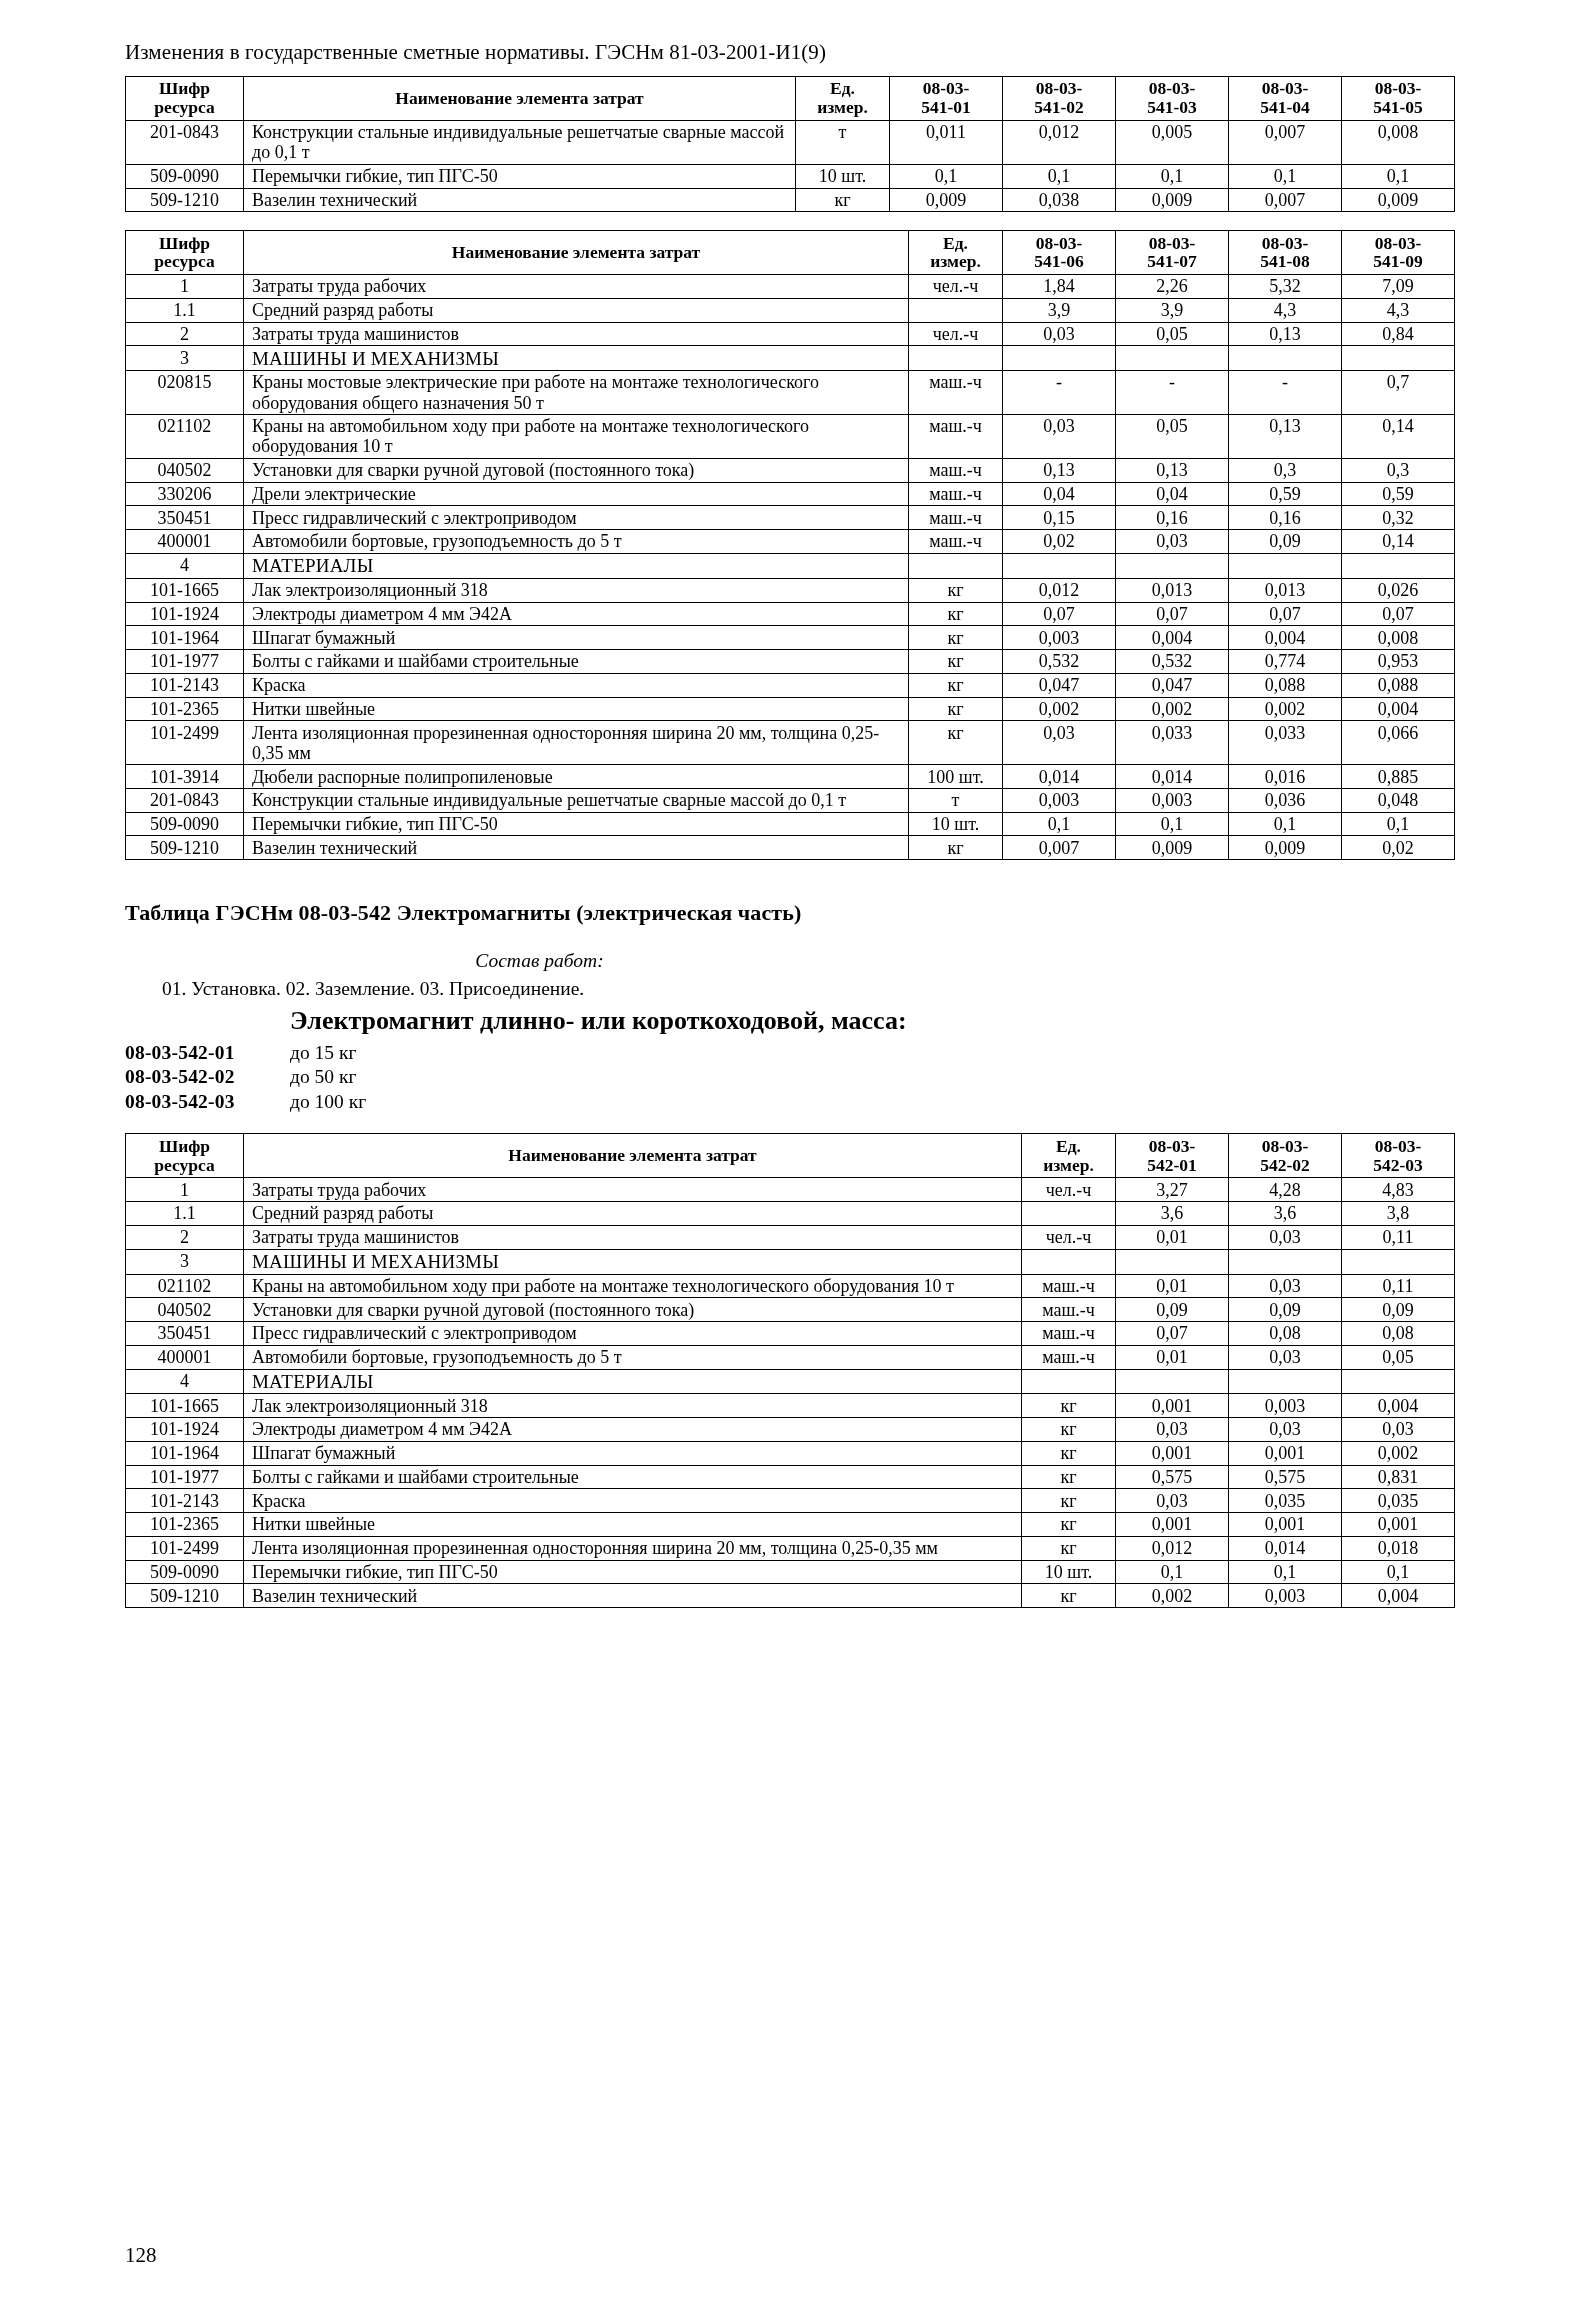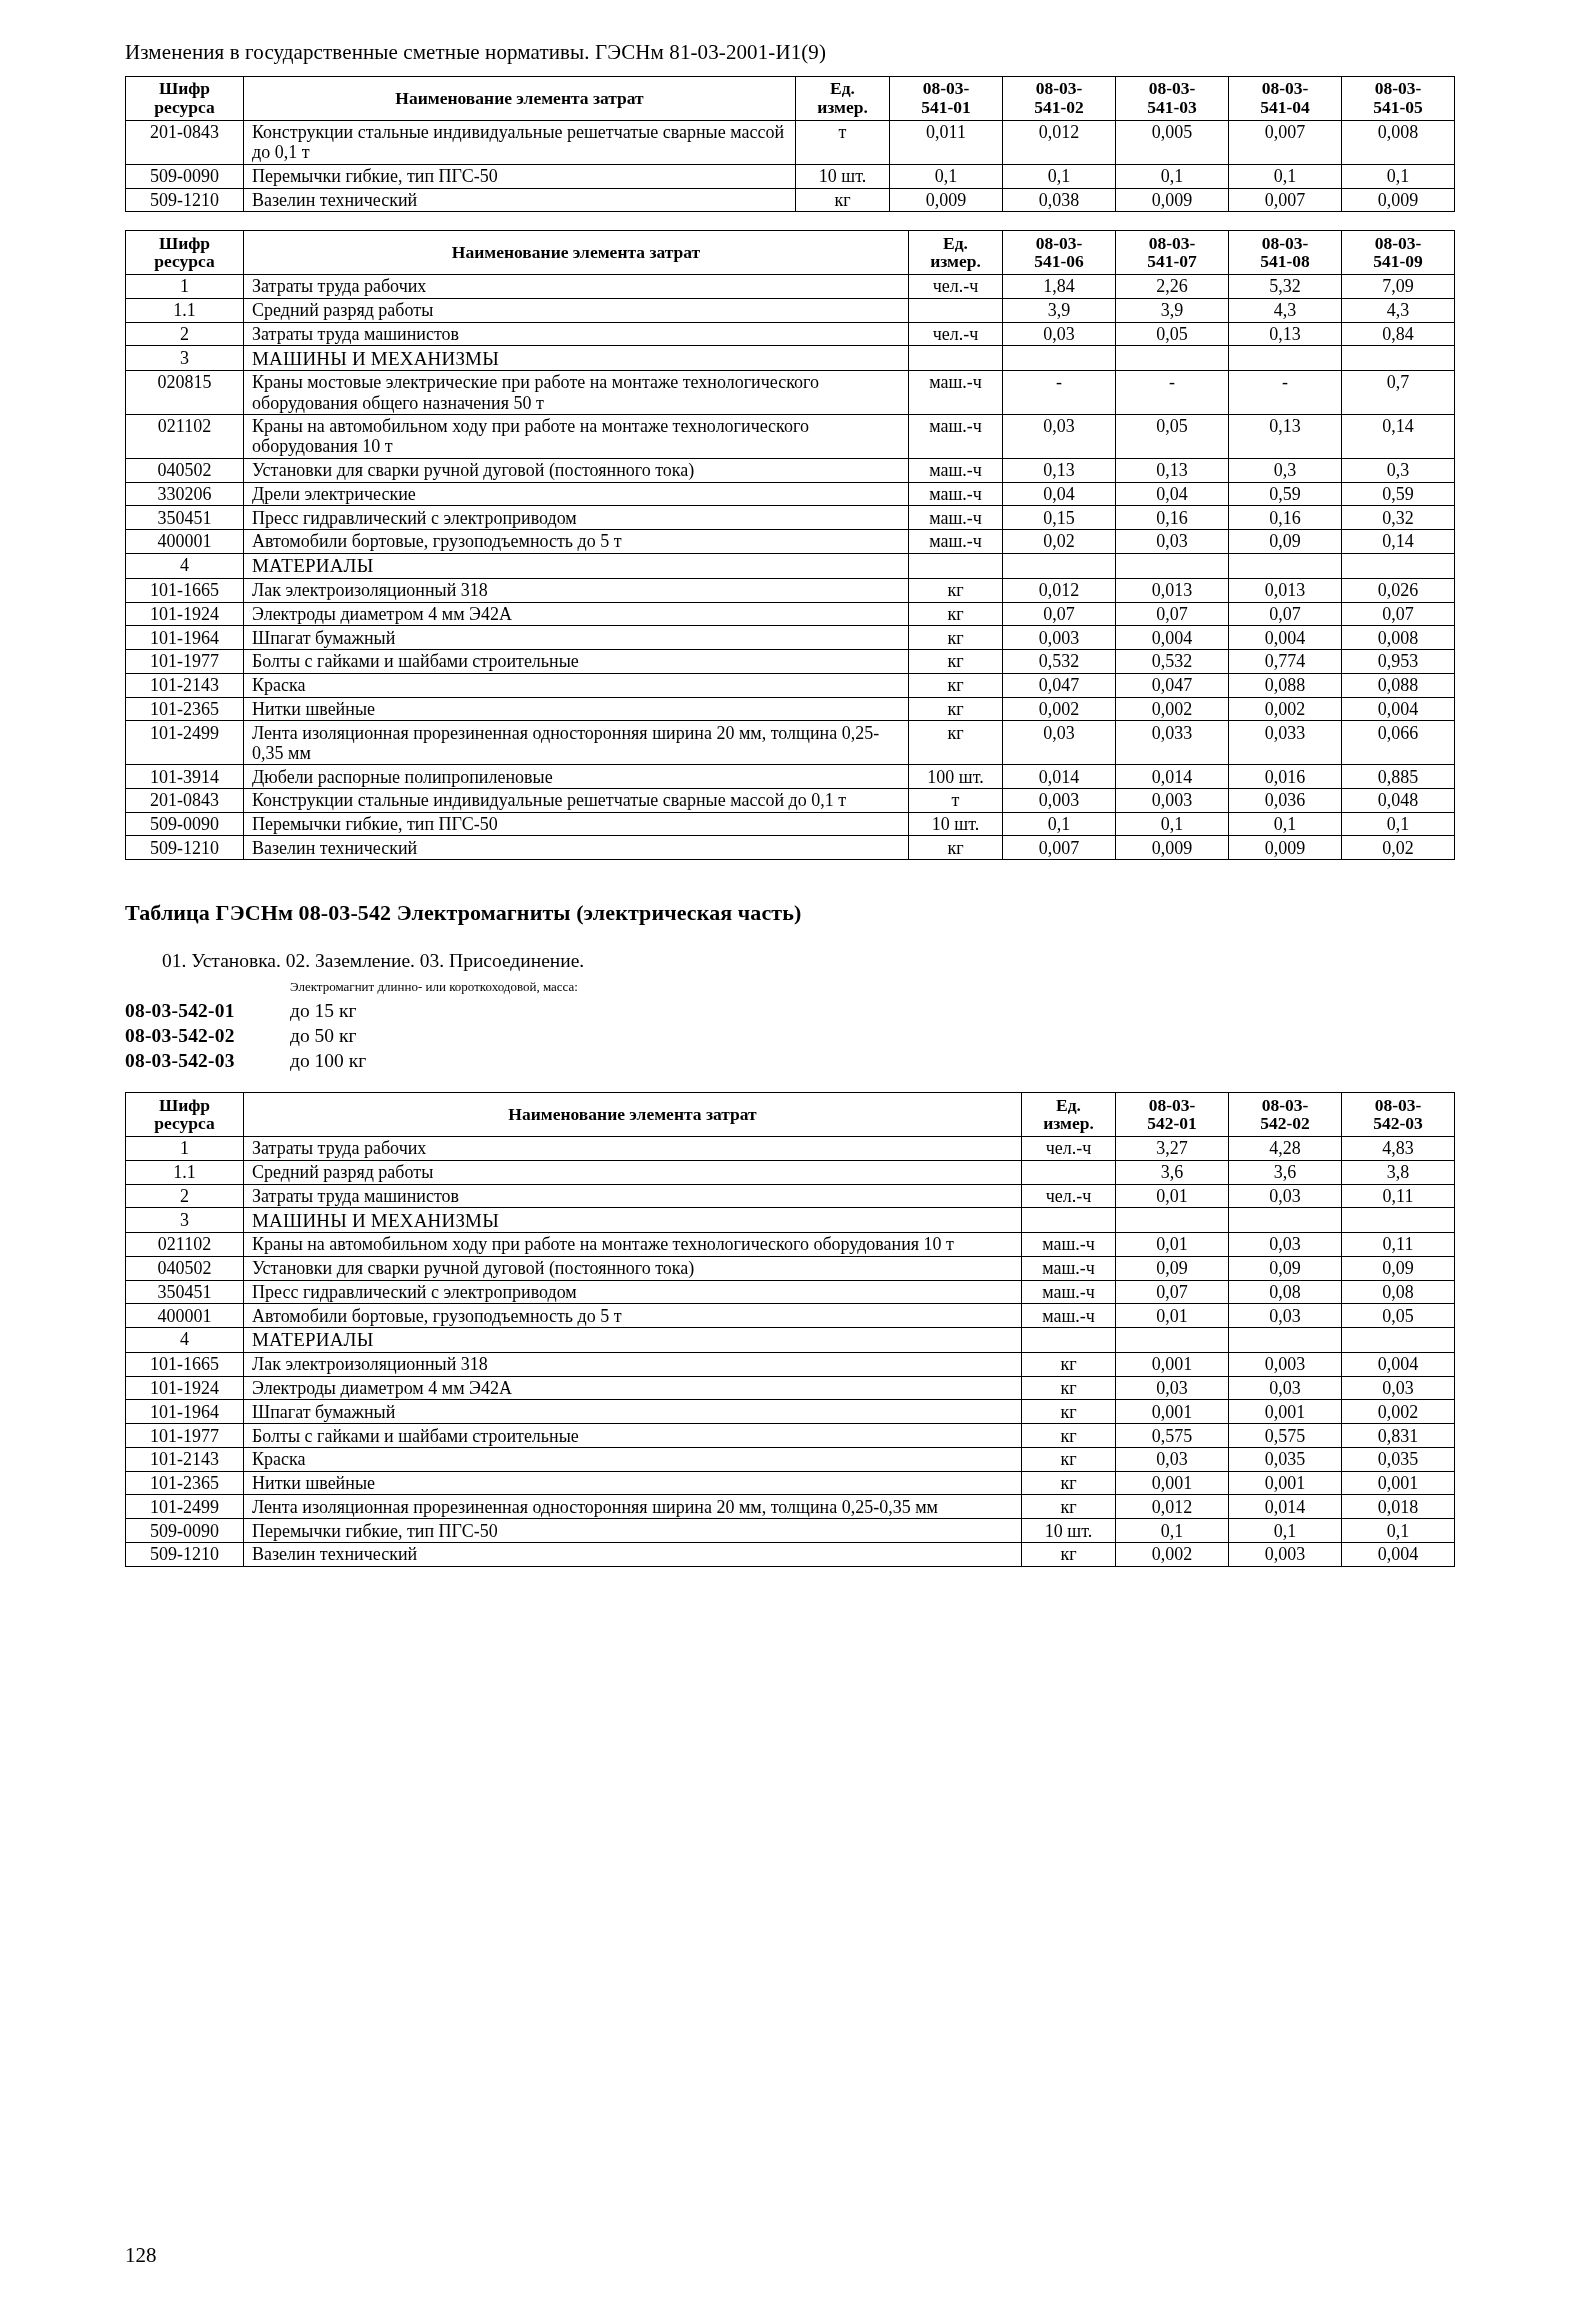--- a/index.html
+++ b/index.html
@@ -71,22 +71,23 @@
   }
   .works-line {
     font-size: 19.5px;
     margin: 2.7px 0 2.7px 37px;
   }
   .measure-line {
     font-size: 19.5px;
     margin: 4px 0 4px 21.6px;
   }
   .mass-line {
-    font-size: 13px;
+    font-size: 26px;
     margin: 6.7px 0 5.4px 165px;
+    font-weight: bold;
   }
   .code-row {
     font-size: 19.5px;
     margin: 2.7px 0;
     display: flex;
   }
   .code-row .code { width: 165px; font-weight: bold; letter-spacing: 0.2px; }
   .code-row .descr { }
   .page-number {
     position: absolute;
@@ -418,20 +419,21 @@
           <td class="c-unit">кг</td>
           <td class="c-val">0,007</td>
           <td class="c-val">0,009</td>
           <td class="c-val">0,009</td>
           <td class="c-val">0,02</td>
         </tr>
       </tbody>
   </table>
 
   <div class="table-caption">Таблица ГЭСНм 08-03-542 Электромагниты (электрическая часть)</div>
+  <div class="sostav">Состав работ:</div>
   <div class="works-line">01. Установка. 02. Заземление. 03. Присоединение.</div>
   <div class="mass-line">Электромагнит длинно- или короткоходовой, масса:</div>
 
   <div class="code-row">
     <span class="code">08-03-542-01</span>
     <span class="descr">до 15 кг</span>
   </div>
   <div class="code-row">
     <span class="code">08-03-542-02</span>
     <span class="descr">до 50 кг</span>

